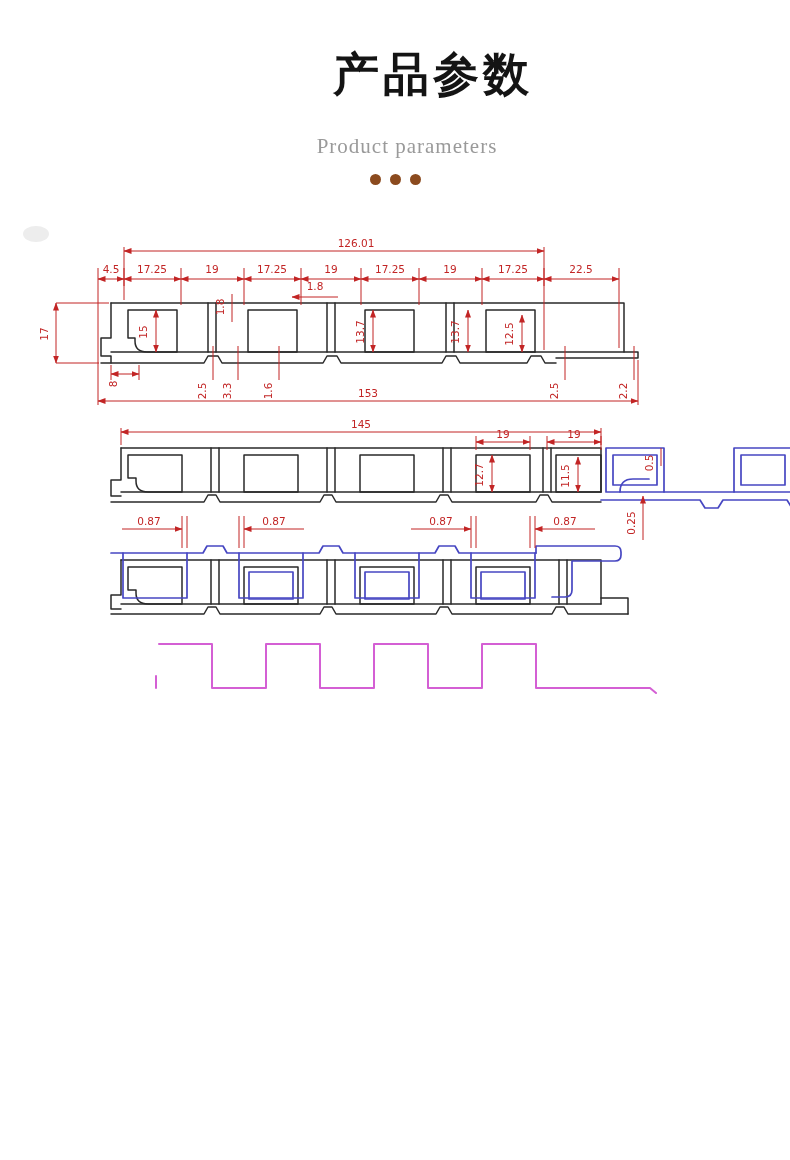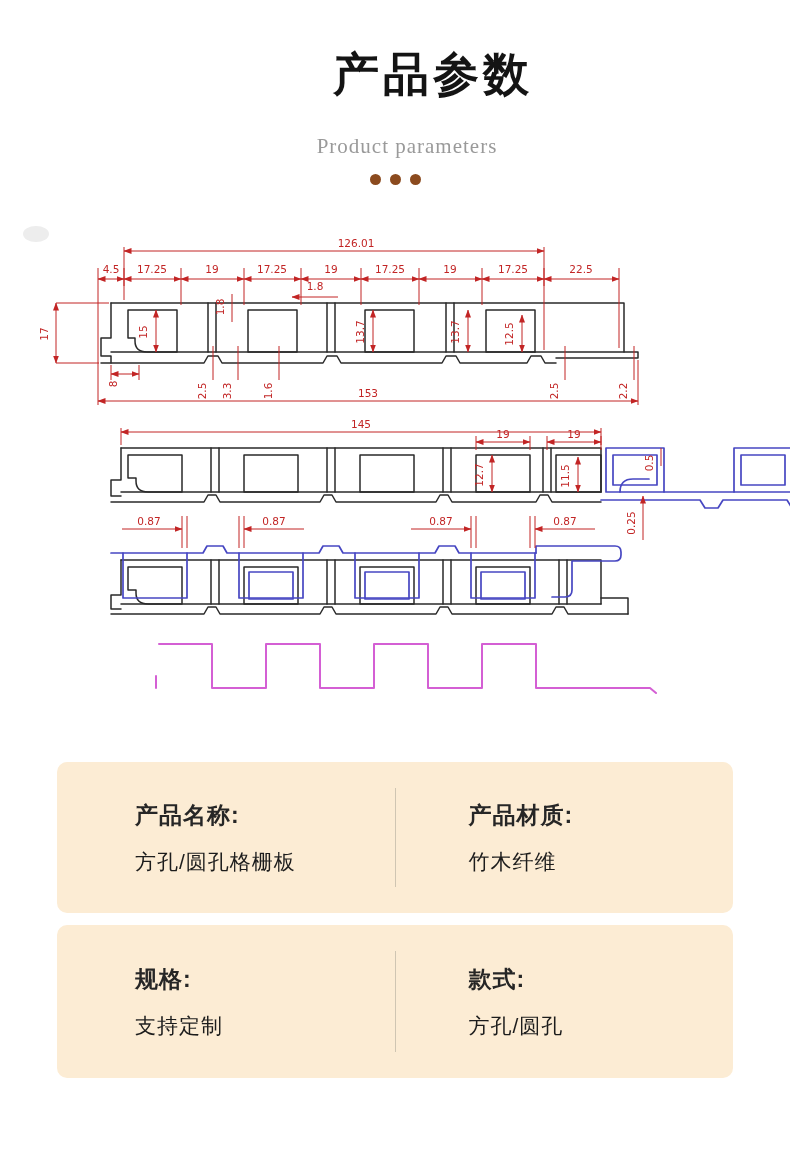--- a/index.html
+++ b/index.html
@@ -198,37 +198,15 @@
       <text class="dim" x="549" y="525">0.87</text>
     </g>
 
     <g>
       <path class="mag" d="M140,688 V676"></path>
       <path class="mag" d="M143,644 H196 V688 H250 V644 H304 V688 H358 V644 H412 V688 H466 V644 H520 V688 H634 L640,693"></path>
     </g>
   </svg>
   </div>
 
-  <div class="card card-1">
-    <div class="card-cell cell-left">
-      <div class="card-label">产品名称:</div>
-      <div class="card-value">方孔/圆孔格栅板</div>
-    </div>
-    <div class="card-divider"></div>
-    <div class="card-cell cell-right">
-      <div class="card-label">产品材质:</div>
-      <div class="card-value">竹木纤维</div>
-    </div>
-  </div>
-
-  <div class="card card-2">
-    <div class="card-cell cell-left">
-      <div class="card-label">规格:</div>
-      <div class="card-value">支持定制</div>
-    </div>
-    <div class="card-divider"></div>
-    <div class="card-cell cell-right">
-      <div class="card-label">款式:</div>
-      <div class="card-value">方孔/圆孔</div>
-    </div>
-  </div>
+
 
 </div>
 
 </body></html>

